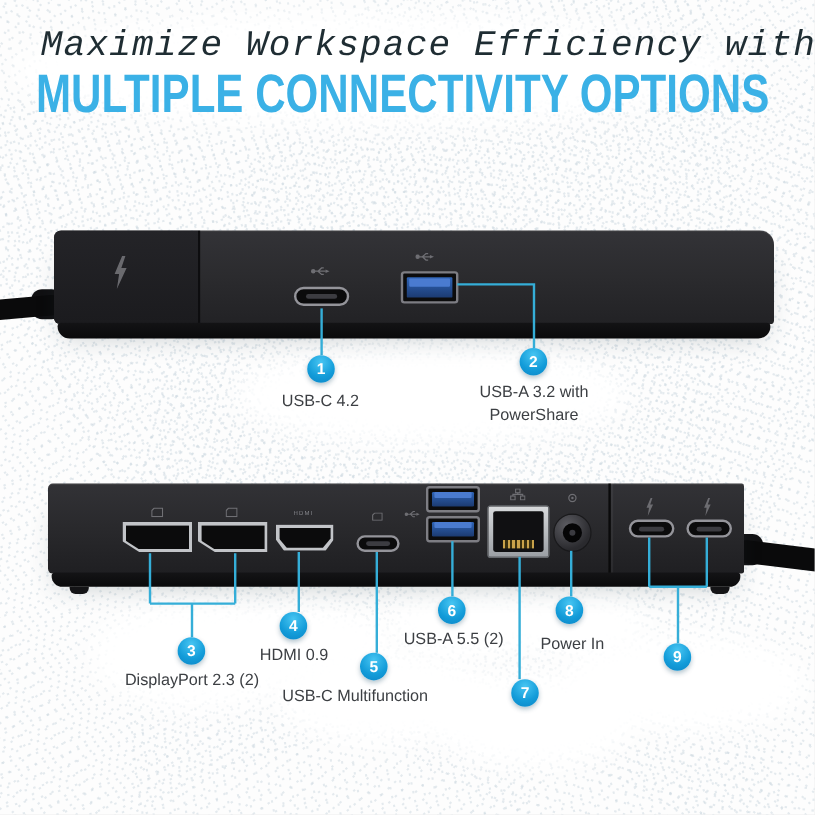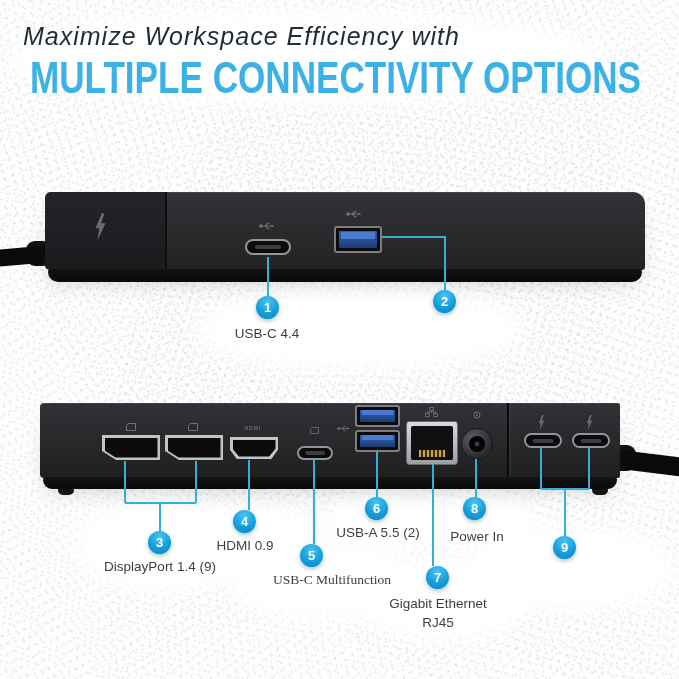--- a/index.html
+++ b/index.html
@@ -8,23 +8,23 @@
     background:#fdfdfd;overflow:hidden;
     font-family:"Liberation Sans",sans-serif;
   }
   
   #bg-svg{position:absolute;inset:0;width:679px;height:679px;}
   #bg-svg circle{fill:none;stroke:#cfdbe2;stroke-width:1.7;stroke-dasharray:2 5.5;opacity:.55;}
   .halo{position:absolute;background:#ffffff;filter:blur(11px);border-radius:50%;}
 
   
   .tagline{
-    position:absolute;left:23px;top:22px;
-    font-family:Liberation Sans, sans-serif;font-style:italic;
-    font-size:25px;color:#1f2d33;letter-spacing:1px;white-space:nowrap;
+    position:absolute;left:34px;top:22px;
+    font-family:Liberation Mono, monospace;font-style:italic;
+    font-size:30px;color:#1f2d33;letter-spacing:1px;white-space:nowrap;
   }
   .headline{
     position:absolute;left:30px;top:52px;
     font-size:45px;font-weight:800;color:#3bb1e6;
     letter-spacing:0;white-space:nowrap;
     transform:scaleX(.78);transform-origin:left top;
   }
 
   
   .dock{position:absolute;box-shadow:0 18px 22px -8px rgba(40,60,70,.28), inset 0 1px 0 rgba(255,255,255,.08);}
@@ -516,35 +516,35 @@
   <div class="co" style="left:433px;top:290px;">2</div>
   <div class="co" style="left:148px;top:531px;">3</div>
   <div class="co" style="left:233px;top:510px;">4</div>
   <div class="co" style="left:300px;top:544px;">5</div>
   <div class="co" style="left:365px;top:497px;">6</div>
   <div class="co" style="left:426px;top:566px;">7</div>
   <div class="co" style="left:463px;top:497px;">8</div>
   <div class="co" style="left:553px;top:536px;">9</div>
 
   <div class="lbl" style="left:267px;top:324px;">
-    <div>USB-C 4.4</div>
+    <div>USB-C 4.2</div>
+  </div>
+  <div class="lbl" style="left:445px;top:317px;">
+    <div>USB-A 3.2 with</div>
+    <div>PowerShare</div>
   </div>
   <div class="lbl" style="left:160px;top:557px;">
-    <div>DisplayPort 1.4 (9)</div>
+    <div>DisplayPort 2.3 (2)</div>
   </div>
   <div class="lbl" style="left:245px;top:536px;">
     <div>HDMI 0.9</div>
   </div>
-  <div class="lbl" style="left:332px;top:570px;font-family:Liberation Serif, serif;">
+  <div class="lbl" style="left:296px;top:570px;">
     <div>USB-C Multifunction</div>
   </div>
   <div class="lbl" style="left:378px;top:523px;">
     <div>USB-A 5.5 (2)</div>
   </div>
-  <div class="lbl" style="left:438px;top:594px;">
-    <div>Gigabit Ethernet</div>
-    <div>RJ45</div>
-  </div>
   <div class="lbl" style="left:477px;top:527px;text-align:right;">
     <div>Power In</div>
   </div>
 
 </div>
 
 </body></html>

